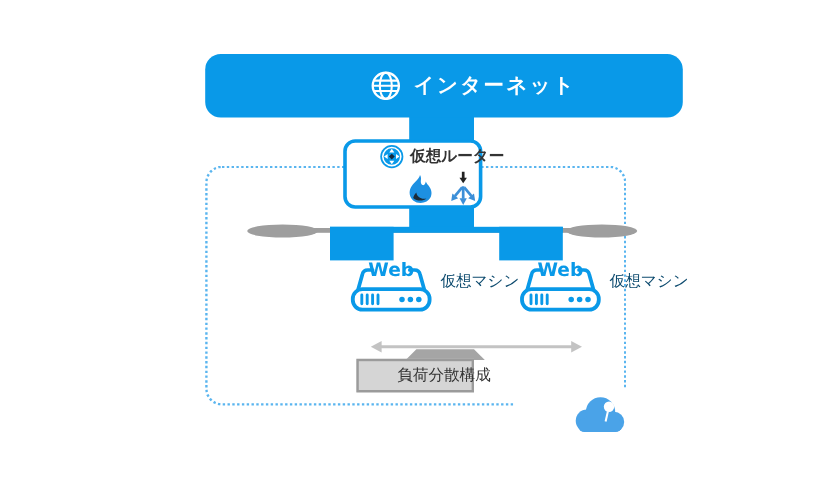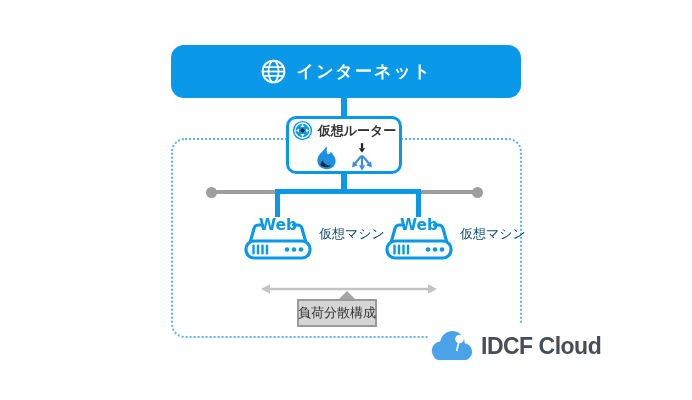--- a/index.html
+++ b/index.html
@@ -1,20 +1,20 @@
 <!DOCTYPE html>
 <html><head>
 <meta charset="utf-8">
 <style>
   html,body{margin:0;padding:0;}
   body{
     width:692px;height:400px;background:#ffffff;position:relative;overflow:hidden;
     font-family:"DejaVu Sans","Liberation Sans",sans-serif;
   }
-  .abs{position:absolute;}
+  .abs{position:absolute;padding-left:48px;}
 
   
   .internet-banner{
     left:171px;top:45px;width:350px;height:53px;
     background:#0999e8;border-radius:13px;
     display:flex;align-items:center;justify-content:center;gap:10px;
     z-index:2;
   }
   .internet-banner .label{
     color:#ffffff;font-size:17px;font-weight:bold;letter-spacing:2px;
@@ -28,21 +28,21 @@
   
   .dotted-region{
     left:171px;top:138px;width:351px;height:200px;box-sizing:border-box;
     border:2px dotted #5ab5ef;border-radius:14px;z-index:0;
   }
 
   
   .router-box{
     left:286px;top:116px;width:116px;height:58px;box-sizing:border-box;
     background:#ffffff;border:3px solid #0999e8;border-radius:10px;
-    display:flex;flex-direction:column;align-items:center;justify-content:flex-start;
+    display:flex;flex-direction:column;align-items:center;justify-content:center;
     z-index:3;
   }
   .router-row1{display:flex;align-items:center;gap:5px;margin-top:1px;}
   .router-row1 .label{font-size:13px;font-weight:600;color:#333333;white-space:nowrap;}
   .router-row2{display:flex;align-items:flex-end;gap:10px;margin-top:1px;}
 
   
   .segment-line{left:211px;top:190px;width:266px;height:4px;background:#9e9e9e;z-index:1;}
   .segment-dot{width:11px;height:11px;border-radius:50%;background:#9e9e9e;z-index:1;}
   .segment-dot.left{left:206px;top:186.5px;}
@@ -61,21 +61,21 @@
   .vm-group .label{font-size:13px;color:#0c4a6e;margin-top:2px;white-space:nowrap;}
 
   
   .spread-arrow{left:260px;top:281px;z-index:1;}
   .lb-pointer{
     left:338px;top:291px;width:0;height:0;z-index:1;
     border-left:9px solid transparent;border-right:9px solid transparent;
     border-bottom:9px solid #a5a5a5;
   }
   .lb-label-box{
-    left:297px;top:299px;width:80px;height:28px;box-sizing:border-box;
+    left:297px;top:299px;width:98px;height:28px;box-sizing:border-box;
     background:#d5d5d5;border:2px solid #9b9b9b;
     display:flex;align-items:center;justify-content:center;z-index:2;
   }
   .lb-label-box .label{font-size:13px;color:#333333;white-space:nowrap;}
 
   
   .logo{
     left:428px;top:324px;width:176px;height:44px;background:#ffffff;
     display:flex;align-items:center;z-index:4;
   }
@@ -224,14 +224,13 @@
       <g fill="#4aa3e8">
         <circle cx="14" cy="24" r="10"></circle>
         <circle cx="26" cy="16" r="13"></circle>
         <circle cx="38" cy="25" r="9"></circle>
         <rect x="6" y="22" width="39" height="12" rx="6"></rect>
       </g>
       <circle cx="33.5" cy="11.5" r="4.6" fill="#ffffff"></circle>
       <path d="M32.5 15.8 L30.5 24.5" stroke="#ffffff" stroke-width="1.8" fill="none"></path>
     </svg>
   </span>
-  <span class="text">IDCF Cloud</span>
 </div>
 
 </body></html>

